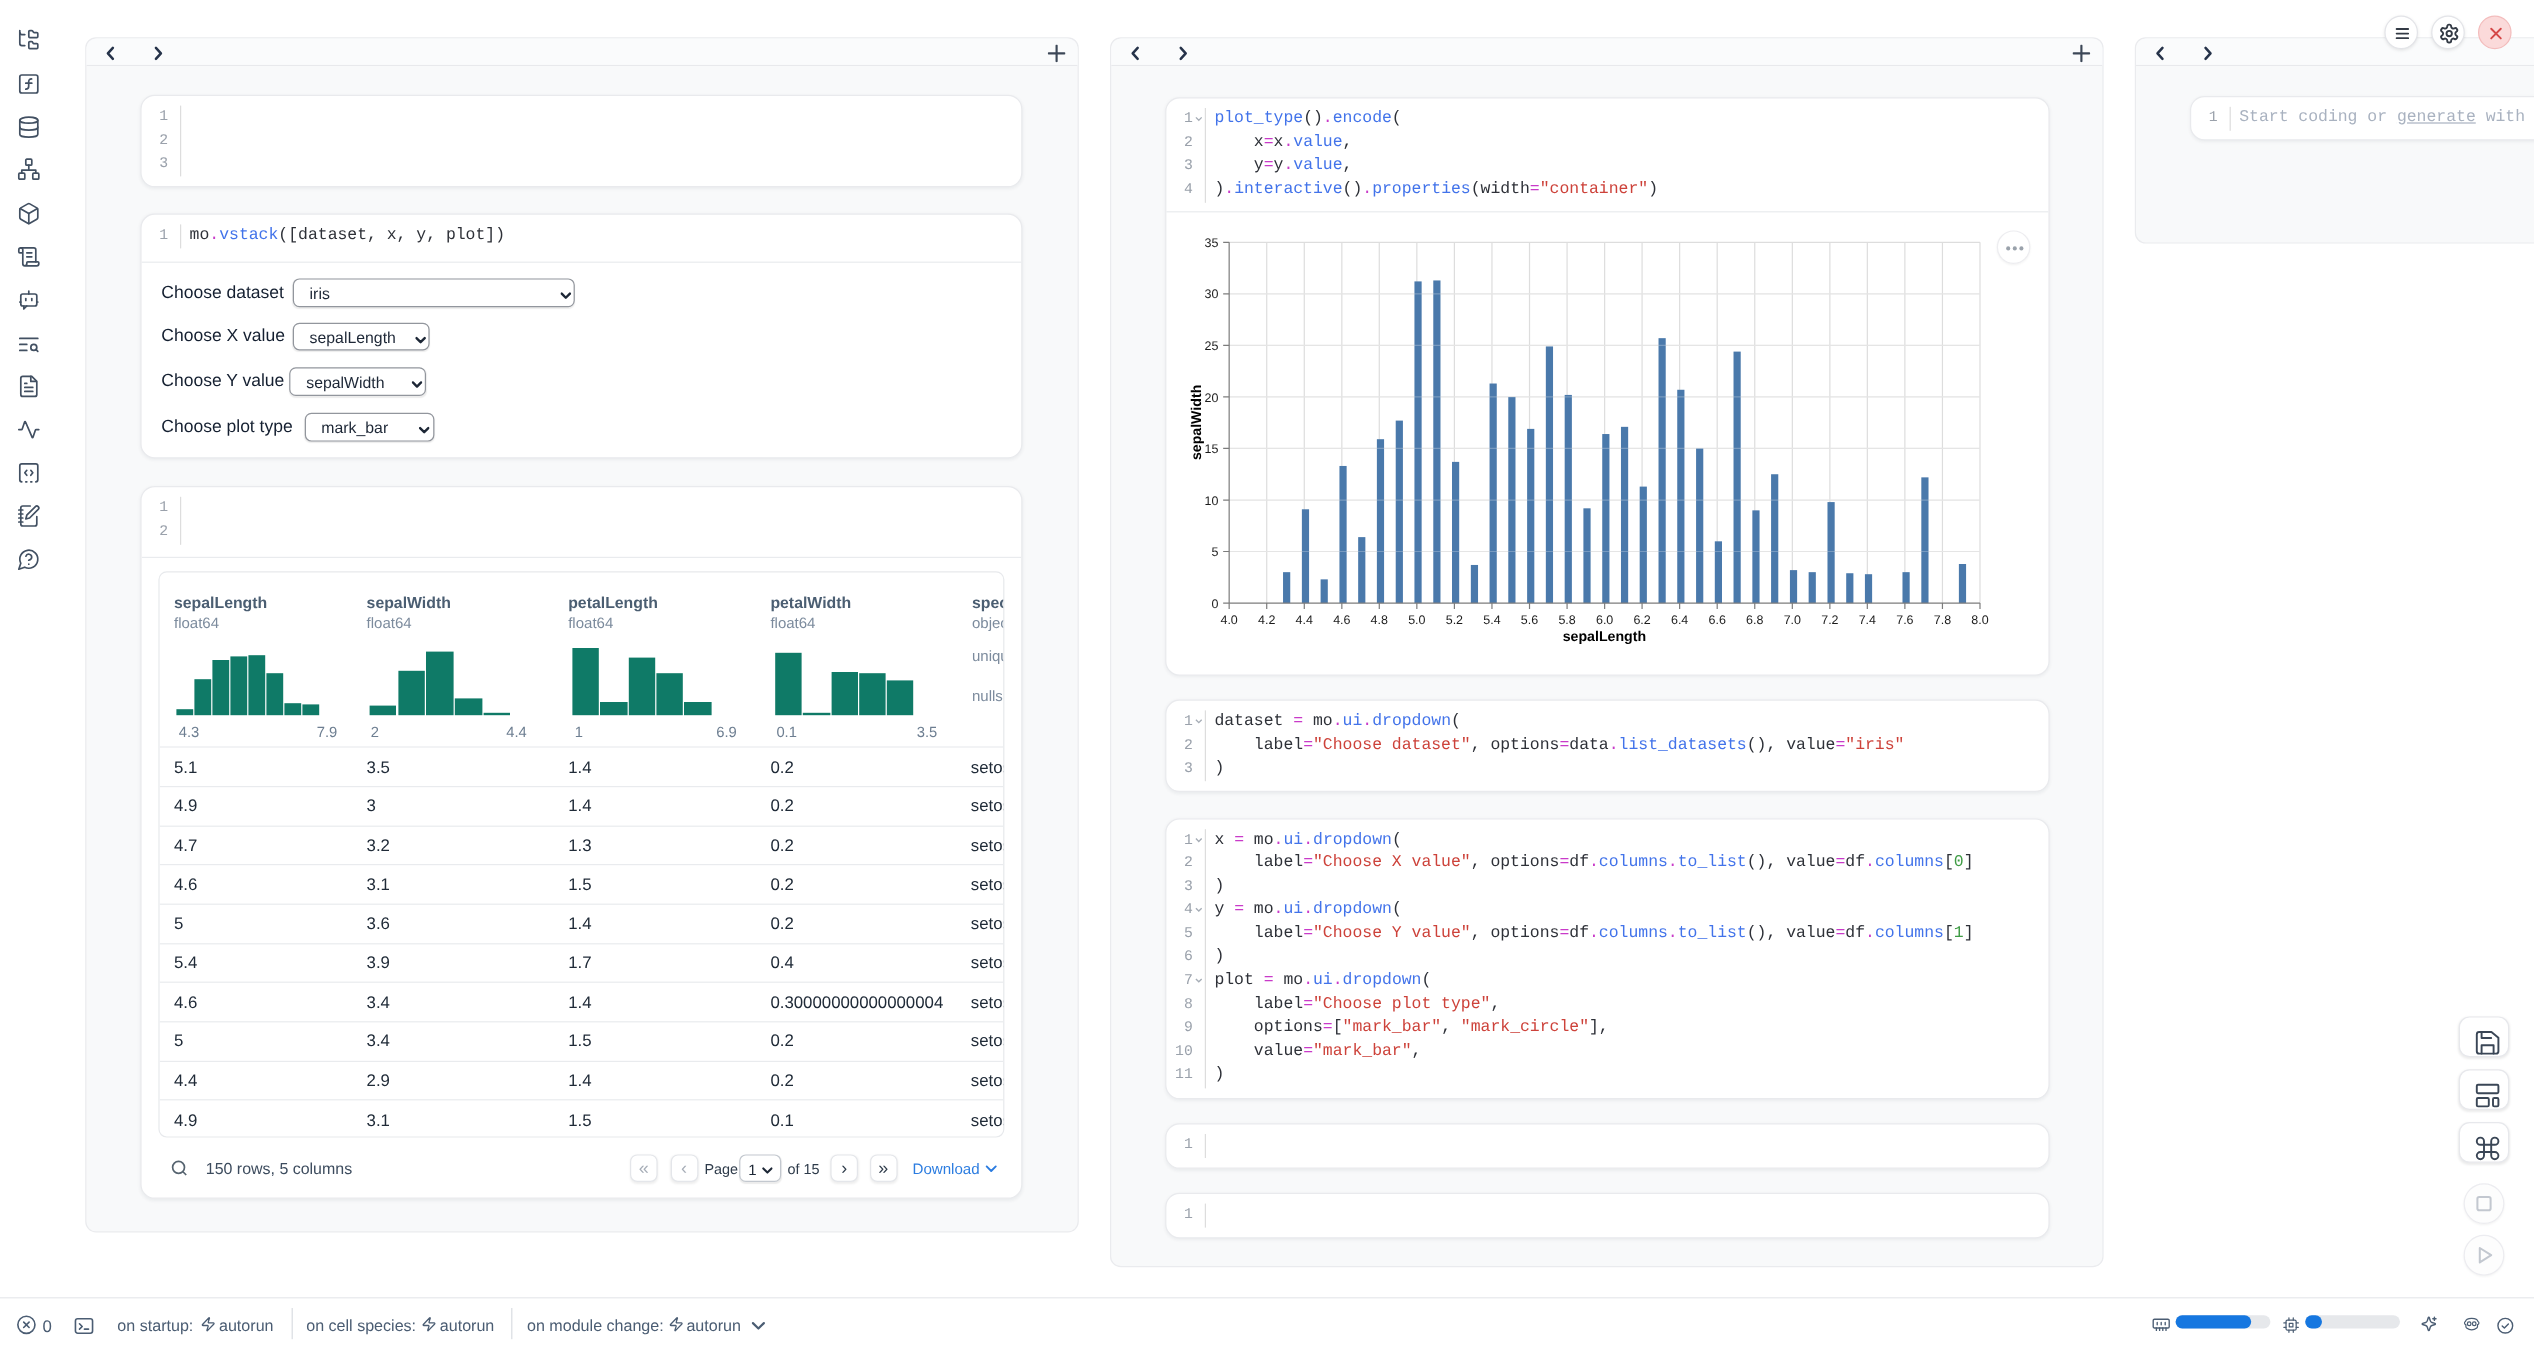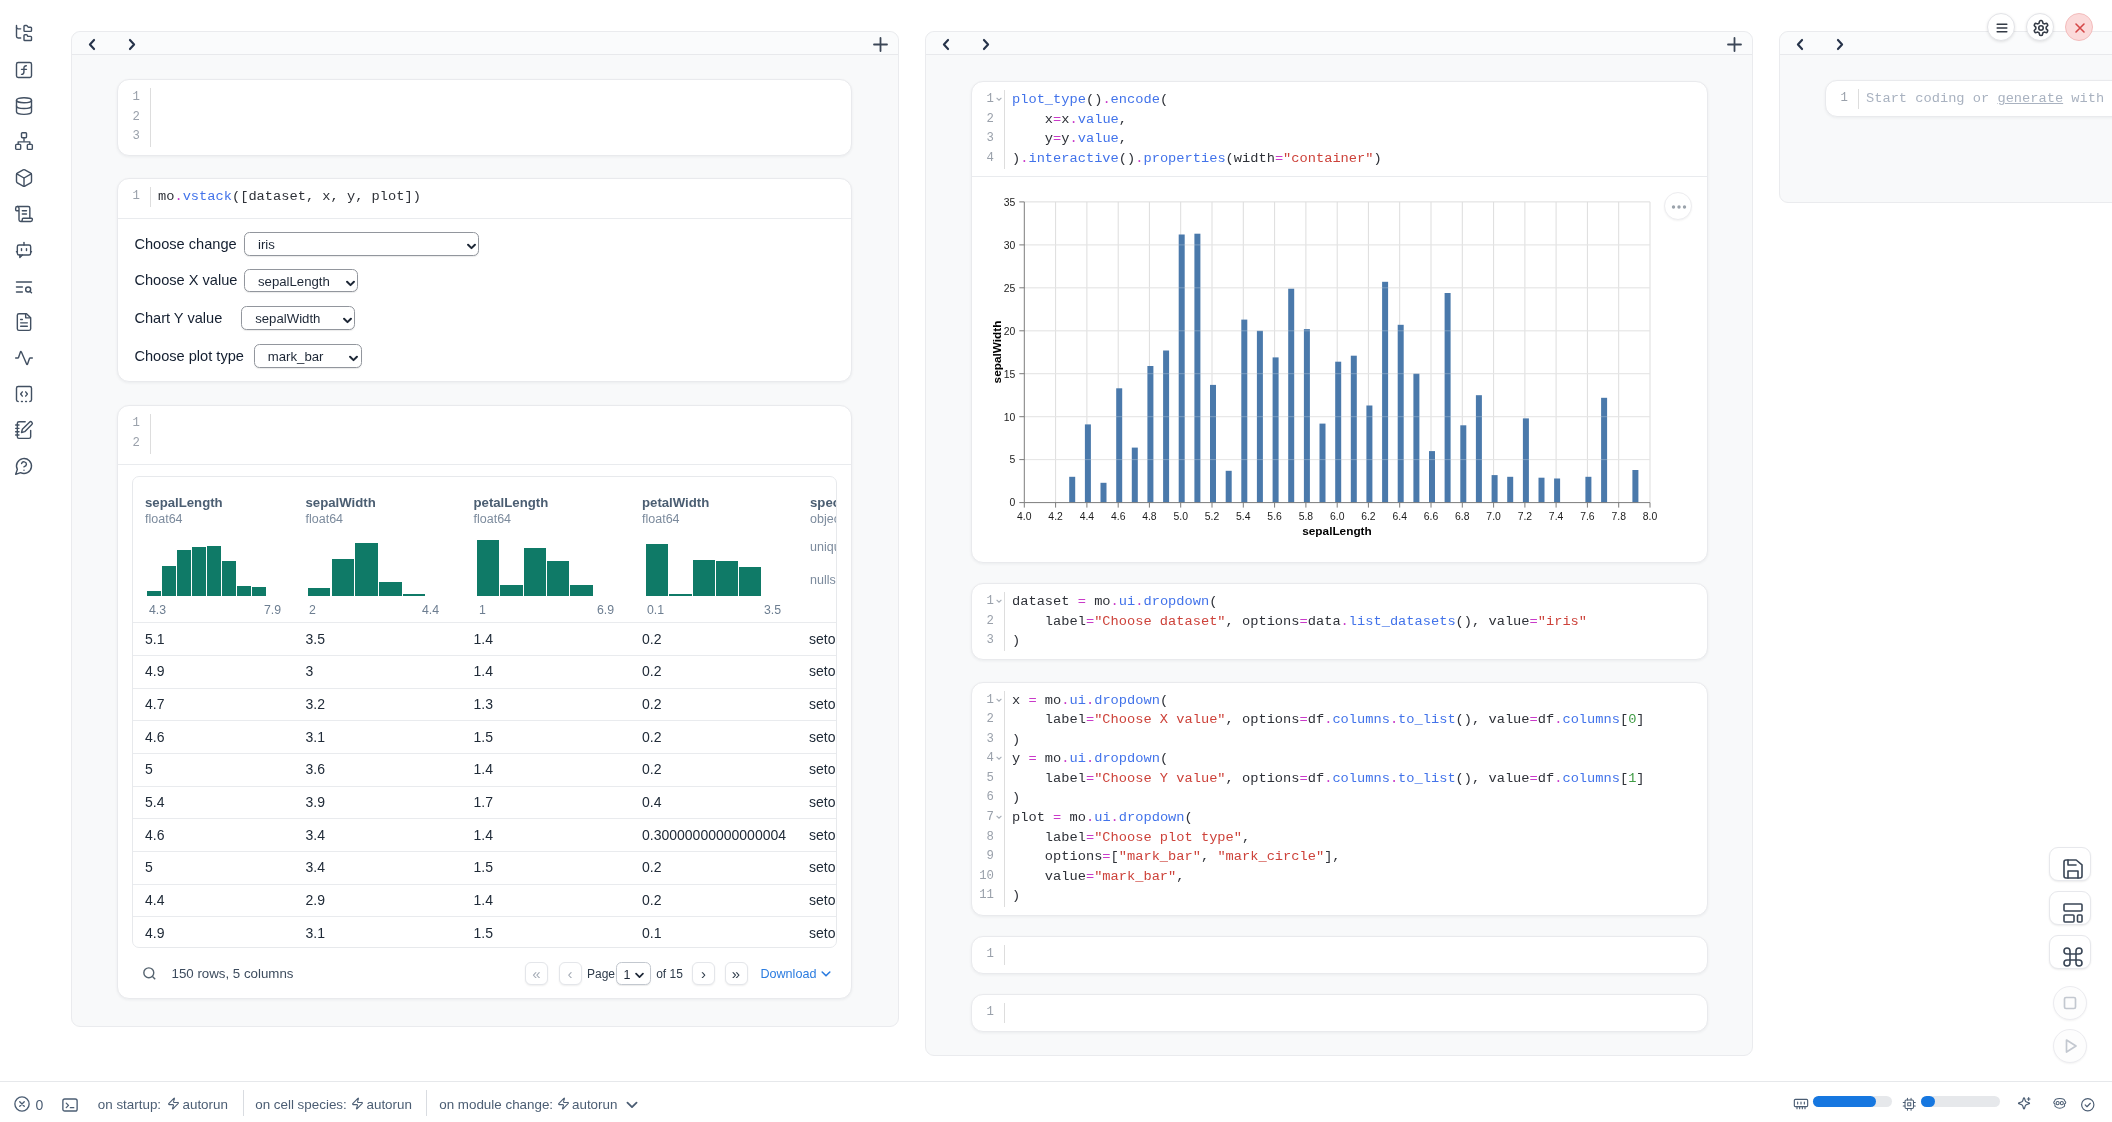--- a/index.html
+++ b/index.html
@@ -158,35 +158,35 @@
     </div>
 <div class="gutline" style="top:8px;height:59px"></div>
 </div>
 <div class="card" style="left:117px;top:178px;width:735px;height:204px">
 <div class="gut" style="top:8px;height:20px">
       <div>1</div>
     </div>
 <div class="gutline" style="top:8px;height:20px"></div>
 <div class="code" style="top:8px;height:20px">mo<span class="o">.</span><span class="f">vstack</span>([dataset, x, y, plot])</div>
 <div class="hline" style="left:0;right:0;top:39px"></div>
-<div class="lbl" style="left:16.4px;top:56.6px">Choose change</div>
+<div class="lbl" style="left:16.4px;top:56.6px">Choose dataset</div>
 <div class="sel" style="left:126px;top:53.4px;width:235.4px;height:23.6px">
       <span>iris</span>
       <svg class="ic abs" style="left:221.9px;top:9px" width="9" height="9">
         <path d="M1.08 2.6999999999999997 L4.5 6.12 L7.92 2.6999999999999997" fill="none" stroke="#1d2736" stroke-width="2.0" stroke-linecap="round" stroke-linejoin="round"></path>
       </svg>
     </div>
 <div class="lbl" style="left:16.4px;top:92.7px">Choose X value</div>
 <div class="sel" style="left:126px;top:89.5px;width:114px;height:23.6px">
       <span>sepalLength</span>
       <svg class="ic abs" style="left:100.5px;top:9px" width="9" height="9">
         <path d="M1.08 2.6999999999999997 L4.5 6.12 L7.92 2.6999999999999997" fill="none" stroke="#1d2736" stroke-width="2.0" stroke-linecap="round" stroke-linejoin="round"></path>
       </svg>
     </div>
-<div class="lbl" style="left:16.4px;top:130.6px">Chart Y value</div>
+<div class="lbl" style="left:16.4px;top:130.6px">Choose Y value</div>
 <div class="sel" style="left:123.2px;top:127.4px;width:114px;height:23.6px">
       <span>sepalWidth</span>
       <svg class="ic abs" style="left:100.5px;top:9px" width="9" height="9">
         <path d="M1.08 2.6999999999999997 L4.5 6.12 L7.92 2.6999999999999997" fill="none" stroke="#1d2736" stroke-width="2.0" stroke-linecap="round" stroke-linejoin="round"></path>
       </svg>
     </div>
 <div class="lbl" style="left:16.4px;top:168.5px">Choose plot type</div>
 <div class="sel" style="left:135.8px;top:165.3px;width:108px;height:23.6px">
       <span>mark_bar</span>
       <svg class="ic abs" style="left:94.5px;top:9px" width="9" height="9">

